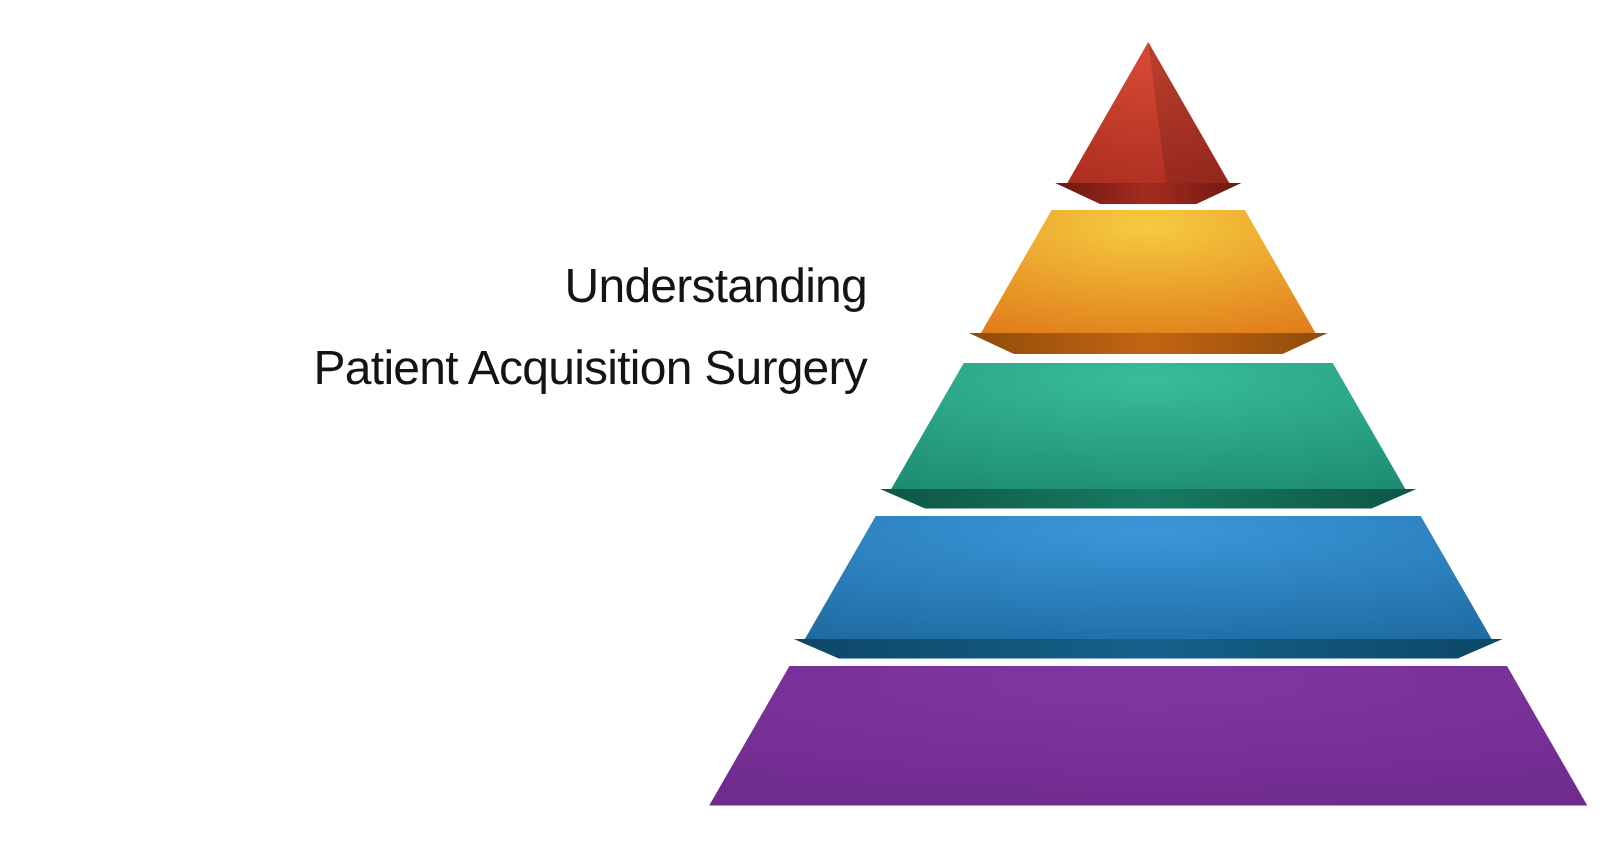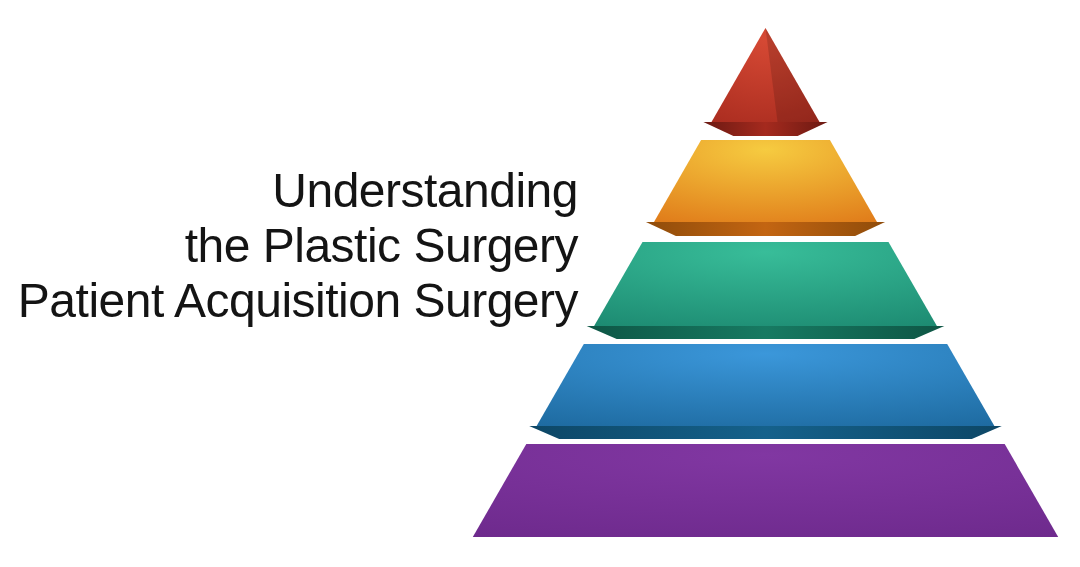--- a/index.html
+++ b/index.html
@@ -21,21 +21,21 @@
     width: 1080px;
     height: 567px;
     display: block;
   }
   .title-block {
     position: absolute;
     top: 163px;
     right: 502px;
     text-align: right;
     color: #141414;
-    font-size: 48px;
+    font-size: 32px;
     line-height: 55px;
     letter-spacing: -0.5px;
     white-space: nowrap;
   }
 </style>
 </head>
 <body>
 
 <div class="stage">
   <svg class="pyramid-svg" viewBox="0 0 1080 567" xmlns="http://www.w3.org/2000/svg">
@@ -87,16 +87,15 @@
       <polygon points="645.9,222.0 675.9,236.0 855.1,236.0 885.1,222.0" fill="url(#u1)"></polygon>
       <polygon points="701.1,140.0 829.9,140.0 877.0,222.0 654.0,222.0" fill="url(#f1)"></polygon>
       <polygon points="586.7,326.0 616.7,339.0 914.3,339.0 944.3,326.0" fill="url(#u2)"></polygon>
       <polygon points="642.5,242.0 888.5,242.0 936.9,326.0 594.1,326.0" fill="url(#f2)"></polygon>
       <polygon points="529.2,426.0 559.2,439.0 971.8,439.0 1001.8,426.0" fill="url(#u3)"></polygon>
       <polygon points="583.8,344.0 947.2,344.0 994.4,426.0 536.6,426.0" fill="url(#f3)"></polygon>
       <polygon points="526.3,444.0 1004.7,444.0 1058.2,537.0 472.8,537.0" fill="url(#f4)"></polygon>
     </svg>
   <div class="title-block">
     <div>Understanding</div>
-    <div>the Plastic Surgery</div>
     <div>Patient Acquisition Surgery</div>
   </div>
 </div>
 
 </body></html>

